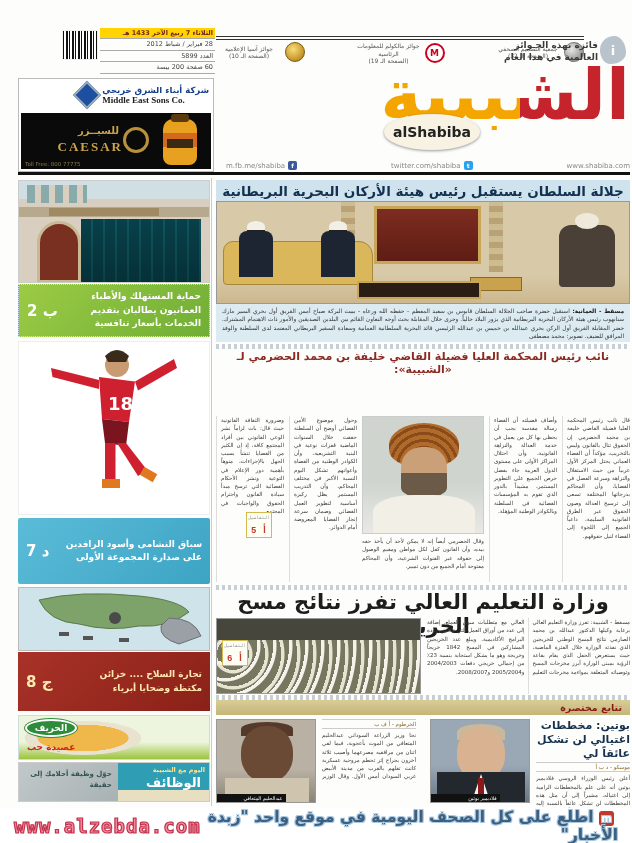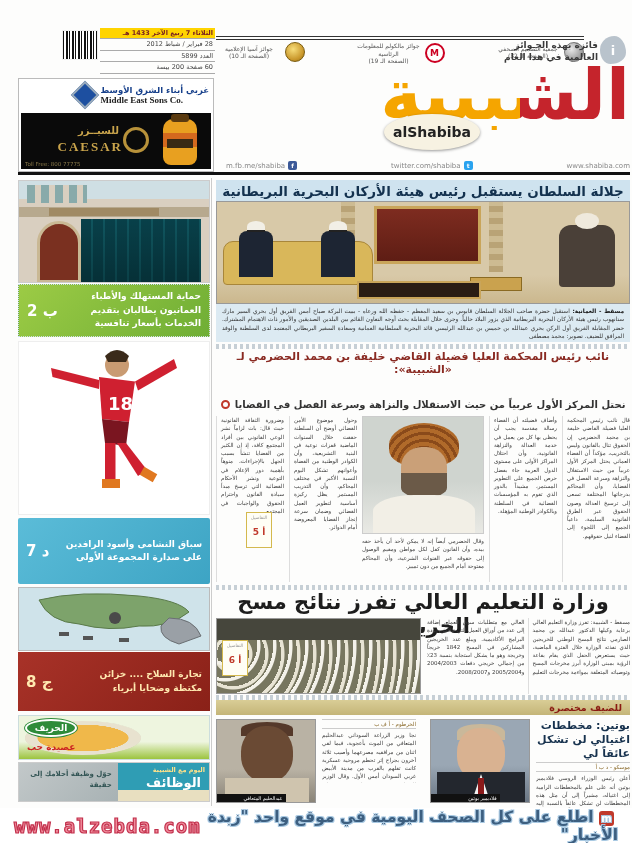--- a/index.html
+++ b/index.html
@@ -142,22 +142,22 @@
   .centercol { width:122px; flex:0 0 auto; }
   .judgephoto { width:122px; height:118px; background:linear-gradient(180deg,#cfd4cf 0 55%, #e9e9e4); position:relative;
     overflow:hidden; border:1px solid #ccc; }
   .turban { position:absolute; left:26px; top:6px; width:70px; height:44px;
     background:repeating-radial-gradient(circle at 50% 100%, #b06a2a 0 4px, #8a4a1a 4px 7px);
     border-radius:50% 50% 40% 40%; }
   .face { position:absolute; left:38px; top:30px; width:46px; height:44px; background:#caa078; border-radius:45%; }
   .beard { position:absolute; left:38px; top:56px; width:46px; height:24px; background:#6b5a48; border-radius:0 0 40% 40%; }
   .dishdasha { position:absolute; left:10px; top:78px; width:102px; height:40px; background:#f2efe6; border-radius:40% 40% 0 0; }
   .undercap { font-size:5.5px; color:#3a3a3a; text-align:justify; line-height:1.5; margin-top:3px; height:40px; overflow:hidden; }
-  .details { position:absolute; border:1px solid #d4b94e; background:#fffef5; width:26px; height:36px;
-    text-align:center; line-height:1.2; padding-top:2px; }
+  .details { position:absolute; border:1px solid #d4b94e; background:#fffef5; width:26px; height:26px;
+    text-align:center; line-height:1.2; padding-top:2px;font-family:Liberation Mono, monospace; }
   .details .t { font-size:4.5px; color:#999; display:block; }
   .details .p { font-size:9px; color:#c0392b; font-weight:bold; }
   .d1 { left:30px; top:96px; }
   .gradshead { top:590px; text-align:center; font-size:21px; font-weight:bold; color:#1d1d1d; }
   .gradsrow { top:618px; height:76px; display:flex; flex-direction:row; direction:rtl; gap:6px; }
   .gradstext { flex:1; font-size:5.5px; color:#3a3a3a; text-align:justify; line-height:1.5; columns:2; column-gap:8px;
     column-rule:1px solid #ddd; overflow:hidden; position:relative; }
   .gradsphoto { width:205px; flex:0 0 auto; border:1px solid #999; background:
     radial-gradient(circle at 10% 80%, #fff 0 3px, transparent 4px),
     #6b6b58; overflow:hidden; position:relative; }
@@ -232,21 +232,21 @@
   </div>
   <div class="abs awards-note ar">
     <span>فائزة بهذه الجـوائز</span><br>
     <span>العالمية في هذا العام</span>
   </div>
   <div class="abs info-drop">i</div>
 
   <div class="abs mes-ad">
     <div class="mes-top">
       <div>
-        <div class="mes-ar ar">غربي أبناء الشرق الأوسط</div>
+        <div class="mes-ar ar">شركة أبناء الشرق خريجي</div>
         <div class="mes-en">Middle East Sons Co.</div>
       </div>
       <div class="mes-logo"></div>
     </div>
     <div class="caesar">
       <div class="caesar-ar ar">للسيــزر</div>
       <div class="caesar-ring"></div>
       <div class="caesar-en">CAESAR</div>
       <div class="bottle"></div>
       <div class="tollfree">Toll Free: 800 77775</div>
@@ -344,24 +344,20 @@
     <div class="mp-table"></div>
   </div>
   <div class="abs mc captionbox ar">
     <b>مسقط - العمانية:</b>
     <span>استقبل حضرة صاحب الجلالة السلطان قابوس بن سعيد المعظم - حفظه الله ورعاه - ببيت البركة صباح أمس الفريق أول بحري السير مارك ستانهوب رئيس هيئة الأركان البحرية البريطانية الذي يزور البلاد حالياً. وجرى خلال المقابلة بحث أوجه التعاون القائم بين البلدين الصديقين والأمور ذات الاهتمام المشترك. حضر المقابلة الفريق أول الركن بحري عبدالله بن خميس بن عبدالله الرئيسي قائد البحرية السلطانية العمانية وسعادة السفير البريطاني المعتمد لدى السلطنة والوفد المرافق للضيف.</span>
     <span>تصوير: محمد مصطفى</span>
   </div>
   <div class="abs mc dotband" style="top:344px;"></div>
 
   <div class="abs mc kicker ar">نائب رئيس المحكمة العليا فضيلة القاضي خليفة بن محمد الحضرمي لـ «الشبيبة»:</div>
-  <div class="abs mc subhead ar">
-    <span class="subicon"></span>
-    <span>نحتل المركز الأول عربياً من حيث الاستقلال والنزاهة وسرعة الفصل في القضايا</span>
-  </div>
 
   <div class="abs mc article ar">
     <div class="colm">قال نائب رئيس المحكمة العليا فضيلة القاضي خليفة بن محمد الحضرمي إن الحقوق تنال بالقانون وليس بالتخريب، مؤكداً أن القضاء العماني يحتل المركز الأول عربياً من حيث الاستقلال والنزاهة وسرعة الفصل في القضايا، وأن المحاكم بدرجاتها المختلفة تسعى إلى ترسيخ العدالة وصون الحقوق عبر الطرق القانونية السليمة، داعياً الجميع إلى اللجوء إلى القضاء لنيل حقوقهم.</div>
     <div class="colm">وأضاف فضيلته أن القضاء رسالة مقدسة يجب أن يحظى بها كل من يعمل في خدمة العدالة والنزاهة القانونية، وأن احتلال المراكز الأولى على مستوى الدول العربية جاء بفضل حرص الجميع على التطوير المستمر، مشيداً بالدور الذي تقوم به المؤسسات القضائية في السلطنة وبالكوادر الوطنية المؤهلة.</div>
     <div class="centercol">
       <div class="judgephoto">
         <div class="turban"></div>
         <div class="face"></div>
         <div class="beard"></div>
         <div class="dishdasha"></div>
@@ -384,21 +380,21 @@
       <div class="gp-top"></div>
       <div class="gp-dots"></div>
     </div>
   </div>
   <div class="abs details" style="left:222px;top:640px;">
     <span class="t">التفاصيل</span>
     <span class="p">أ 6</span>
   </div>
 
   <div class="abs mc dotband" style="top:695px;"></div>
-  <div class="abs mc briefsbar">للضيف مختصرة</div>
+  <div class="abs mc briefsbar">تتابع مختصرة</div>
 
   <div class="abs mc briefs">
     <div class="brief">
       <div class="txt">
         <h3>بوتين: مخططات اغتيالي لن تشكل عائقاً لي</h3>
         <div class="byline">موسكو - د ب أ</div>
         <div class="bbody">أعلن رئيس الوزراء الروسي فلاديمير بوتين أنه على علم بالمخططات الرامية إلى اغتياله، مشيراً إلى أن مثل هذه المخططات لن تشكل عائقاً بالنسبة إليه ولن تغير من نهجه شيئاً. وقال بوتين لوكالة «إيتار-تاس» الروسية إنه سيواصل عمله وتنفيذ برنامجه الانتخابي مهما كانت التهديدات، مؤكداً أن الأجهزة الأمنية تتابع هذه القضايا في هدوء.</div>
       </div>
       <div class="bphoto putin">
         <div class="p-hair"></div>

